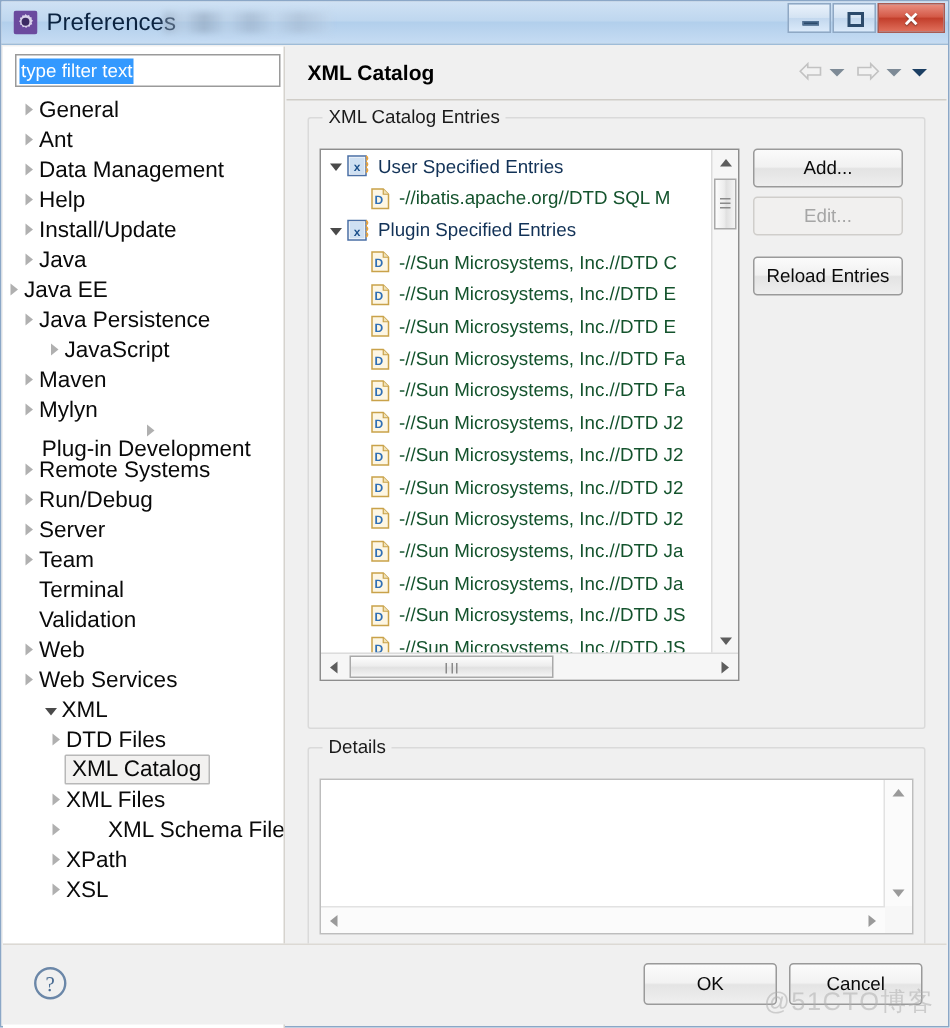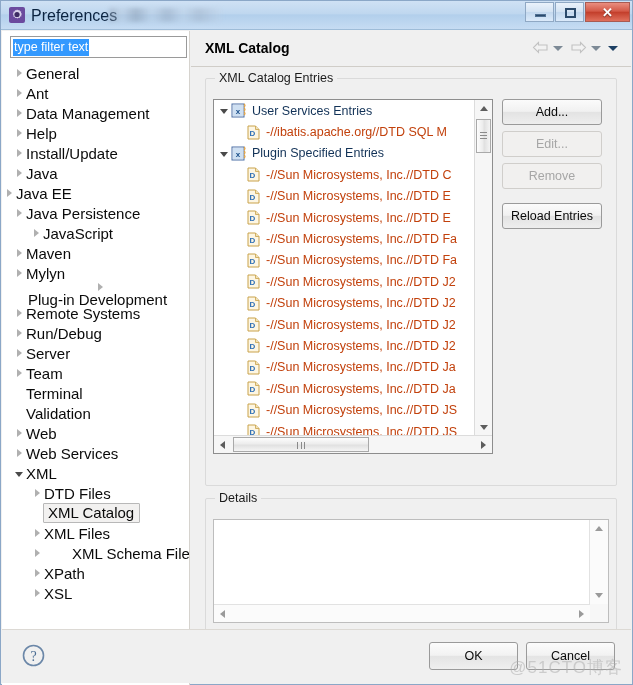--- a/index.html
+++ b/index.html
@@ -265,21 +265,21 @@
     margin-right: 5px;
     position: relative;
   }
   .doc-icon {
     width: 13px; min-width: 13px; height: 15px;
     margin-right: 6px;
     position: relative;
   }
   .erow-label {
     overflow: hidden;
-    color: #c2410c;
+    color: #14532d;
   }
   .erow.cat .erow-label { color: #123257; }
 
   
   .vsb {
     position: absolute;
     right: 0; top: 0;
     width: 18px; height: 336px;
     background: #f6f6f6;
     border-left: 1px solid #dcdcdc;
@@ -650,21 +650,21 @@
               <span class="arrow-collapsed"></span>
             </span>
             <span class="tree-label">Web</span>
           </div>
           <div class="tree-item" style="padding-left: 10px;">
             <span class="tw">
               <span class="arrow-collapsed"></span>
             </span>
             <span class="tree-label">Web Services</span>
           </div>
-          <div class="tree-item" style="padding-left: 10px;">
+          <div class="tree-item" style="padding-left: 25px;">
             <span class="tw">
               <span class="arrow-expanded"></span>
             </span>
             <span class="tree-label">XML</span>
           </div>
           <div class="tree-item" style="padding-left: 28px;">
             <span class="tw">
               <span class="arrow-collapsed"></span>
             </span>
             <span class="tree-label">DTD Files</span>
@@ -729,21 +729,21 @@
               <div class="erow cat">
                 <span class="tw">
                   <span class="arrow-expanded"></span>
                 </span>
                 <span class="cat-icon"><svg width="16" height="15" viewBox="0 0 16 15">
   <rect x="1" y="1" width="12" height="13" fill="#ffffff" stroke="#4a6fa5" stroke-width="1"></rect>
   <rect x="2" y="2" width="10" height="11" fill="#cfe0f2"></rect>
   <path d="M13 1 q2 1.5 0 3 M13 5 q2 1.5 0 3 M13 9 q2 1.5 0 3" fill="none" stroke="#e8a33d" stroke-width="1.2"></path>
   <text x="7" y="11" text-anchor="middle" font-family="Liberation Sans, sans-serif" font-size="8" font-weight="bold" fill="#1b4f8a">x</text>
 </svg></span>
-                <span class="erow-label">User Services Entries</span>
+                <span class="erow-label">User Specified Entries</span>
               </div>
               <div class="erow child">
                 <span class="doc-icon"><svg width="13" height="15" viewBox="0 0 13 15">
   <path d="M1 1 L8.5 1 L12 4.5 L12 14 L1 14 Z" fill="#fdf6e3" stroke="#c9a24a" stroke-width="1"></path>
   <path d="M8.5 1 L8.5 4.5 L12 4.5" fill="#f0e2b8" stroke="#c9a24a" stroke-width="0.8"></path>
   <text x="5.5" y="11" text-anchor="middle" font-family="Liberation Sans, sans-serif" font-size="8" font-weight="bold" fill="#2f6fb5">D</text>
 </svg></span>
                 <span class="erow-label">-//ibatis.apache.org//DTD SQL M</span>
               </div>
               <div class="erow cat">
@@ -893,21 +893,20 @@
             </div>
             <div class="hsb-right">
                 <span class="tri-right"></span>
               </div>
           </div>
         </div>
 
         <div class="side-btns" id="side-buttons">
             <button class="btn">Add...</button>
             <button class="btn disabled" disabled="">Edit...</button>
-            <button class="btn disabled" disabled="">Remove</button>
             <button class="btn spaced">Reload Entries</button>
           </div>
       </div>
 
       <div class="group" id="details-group">
         <span class="group-title">Details</span>
         <div class="details-area">
           <div class="details-inner"></div>
           <div class="details-vsb">
             <div class="sb-arrow-box" style="left:0;top:0;">

